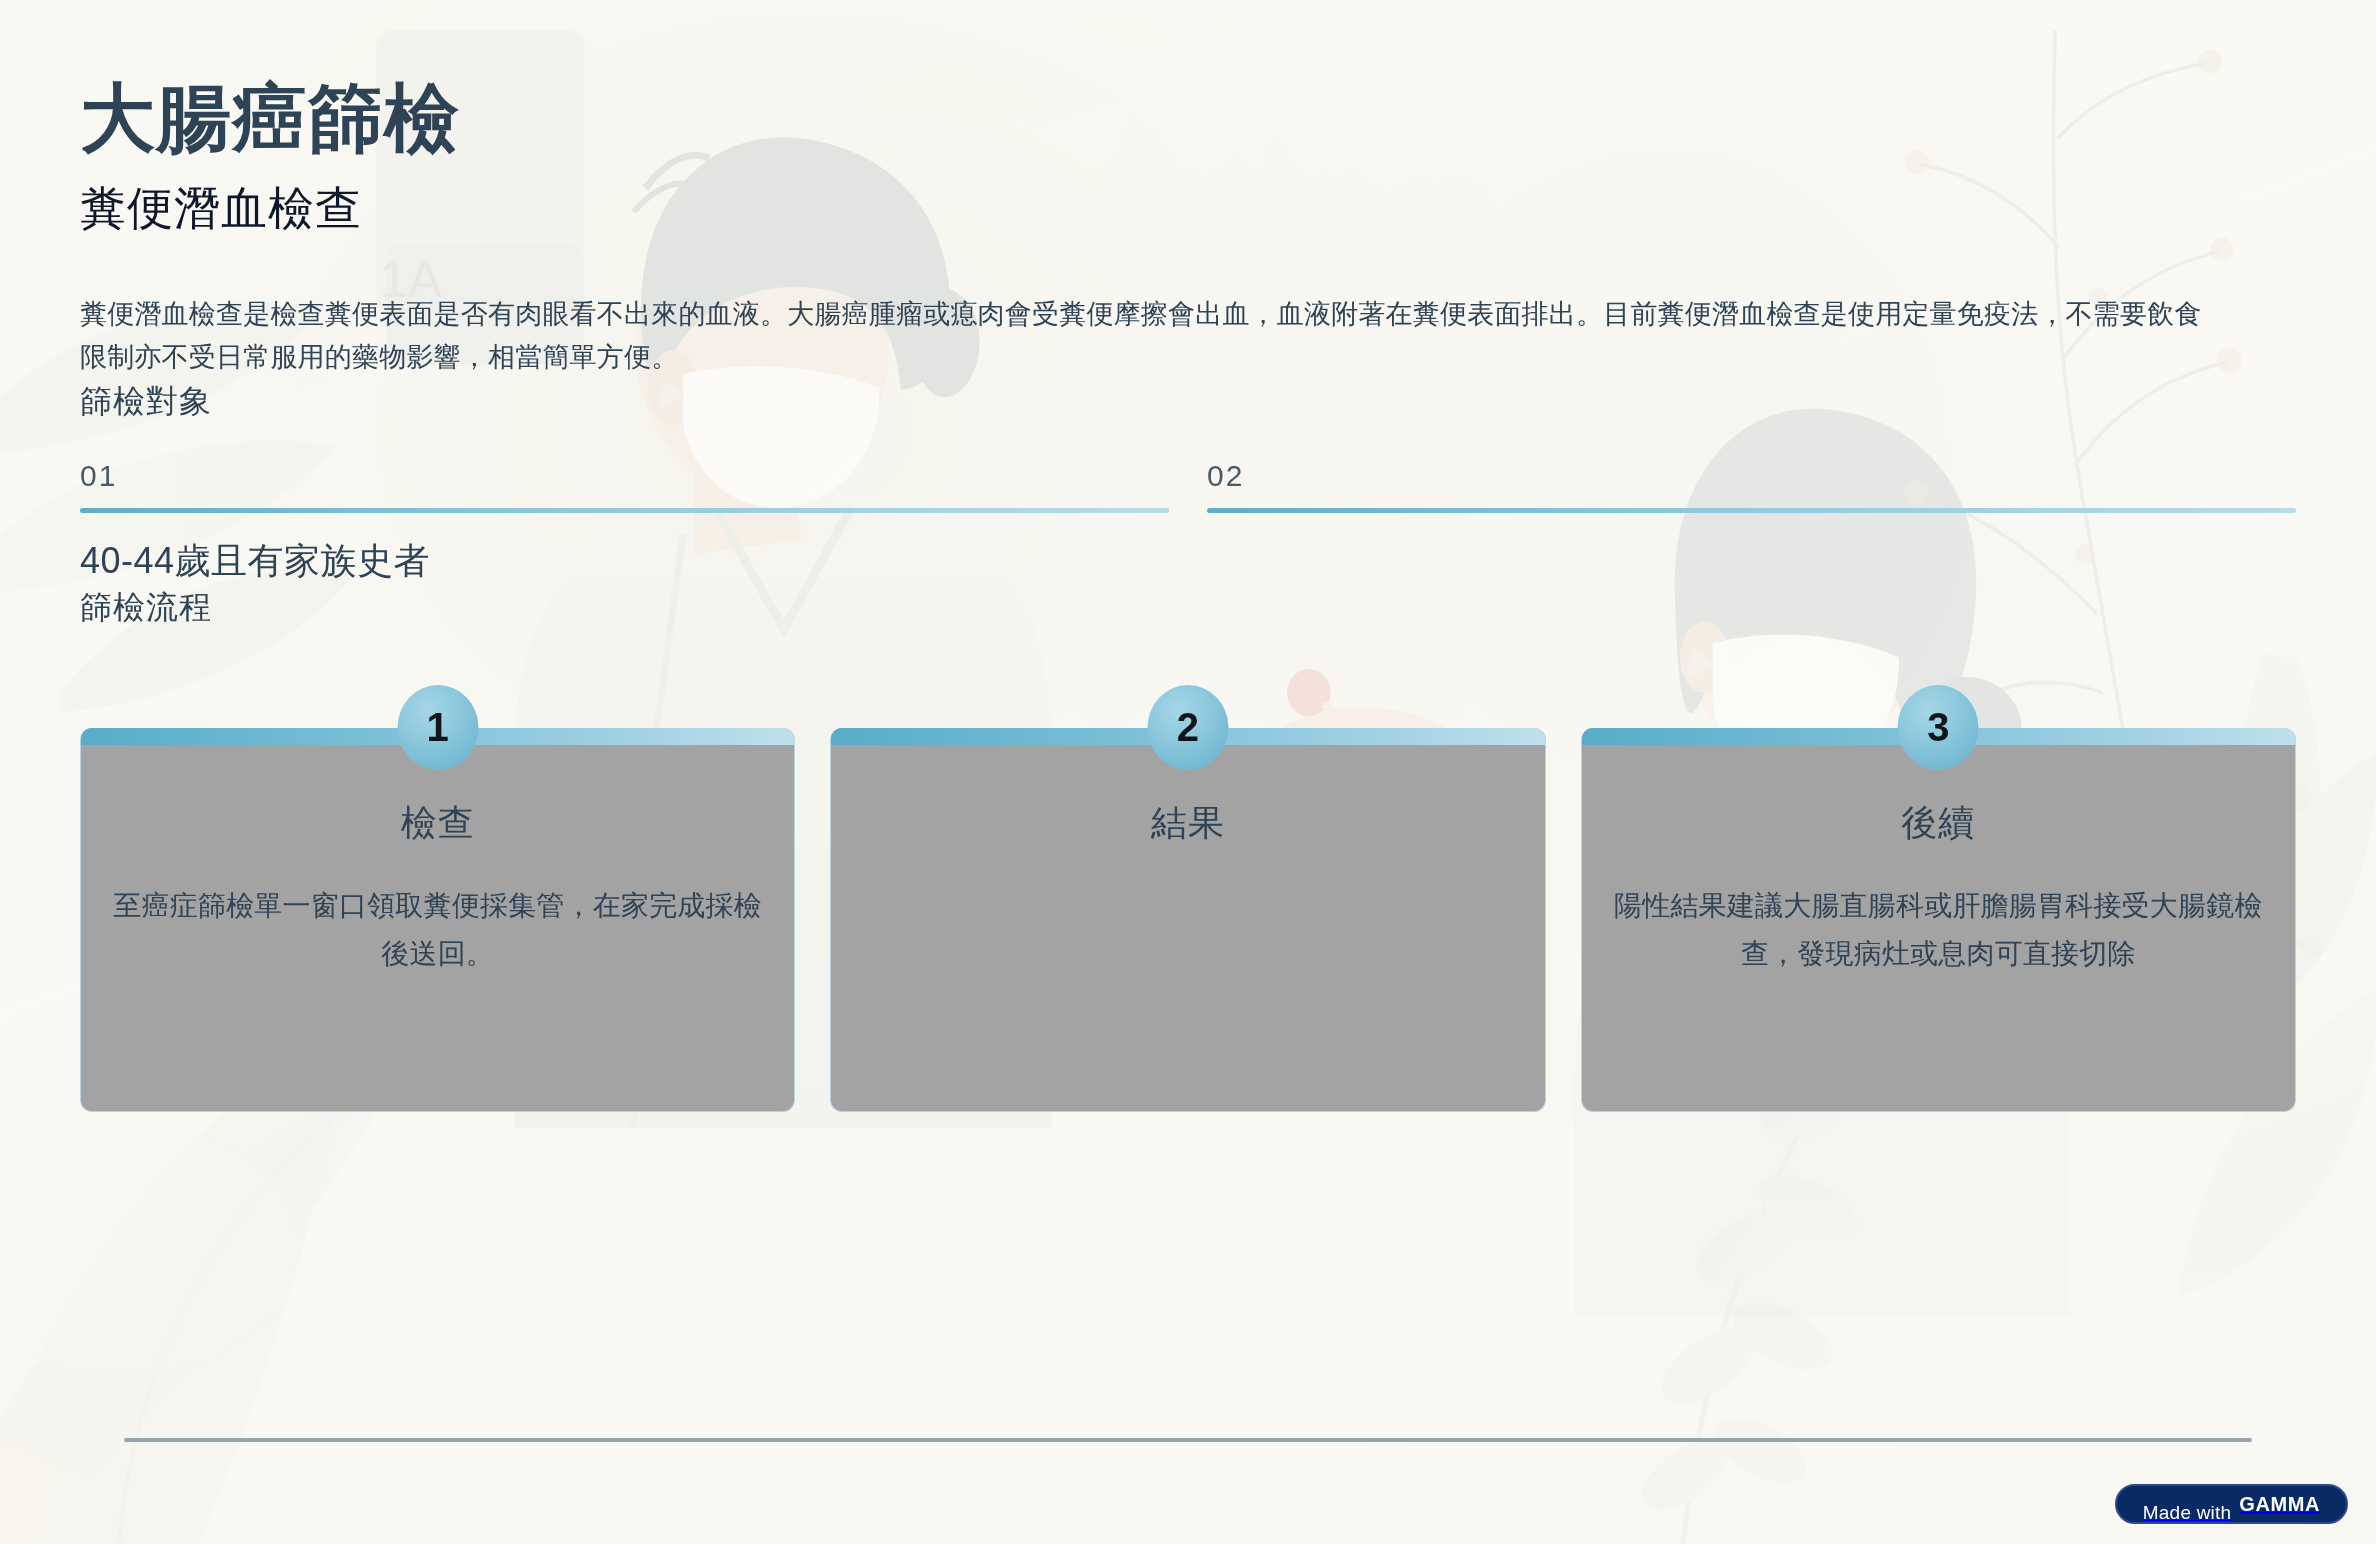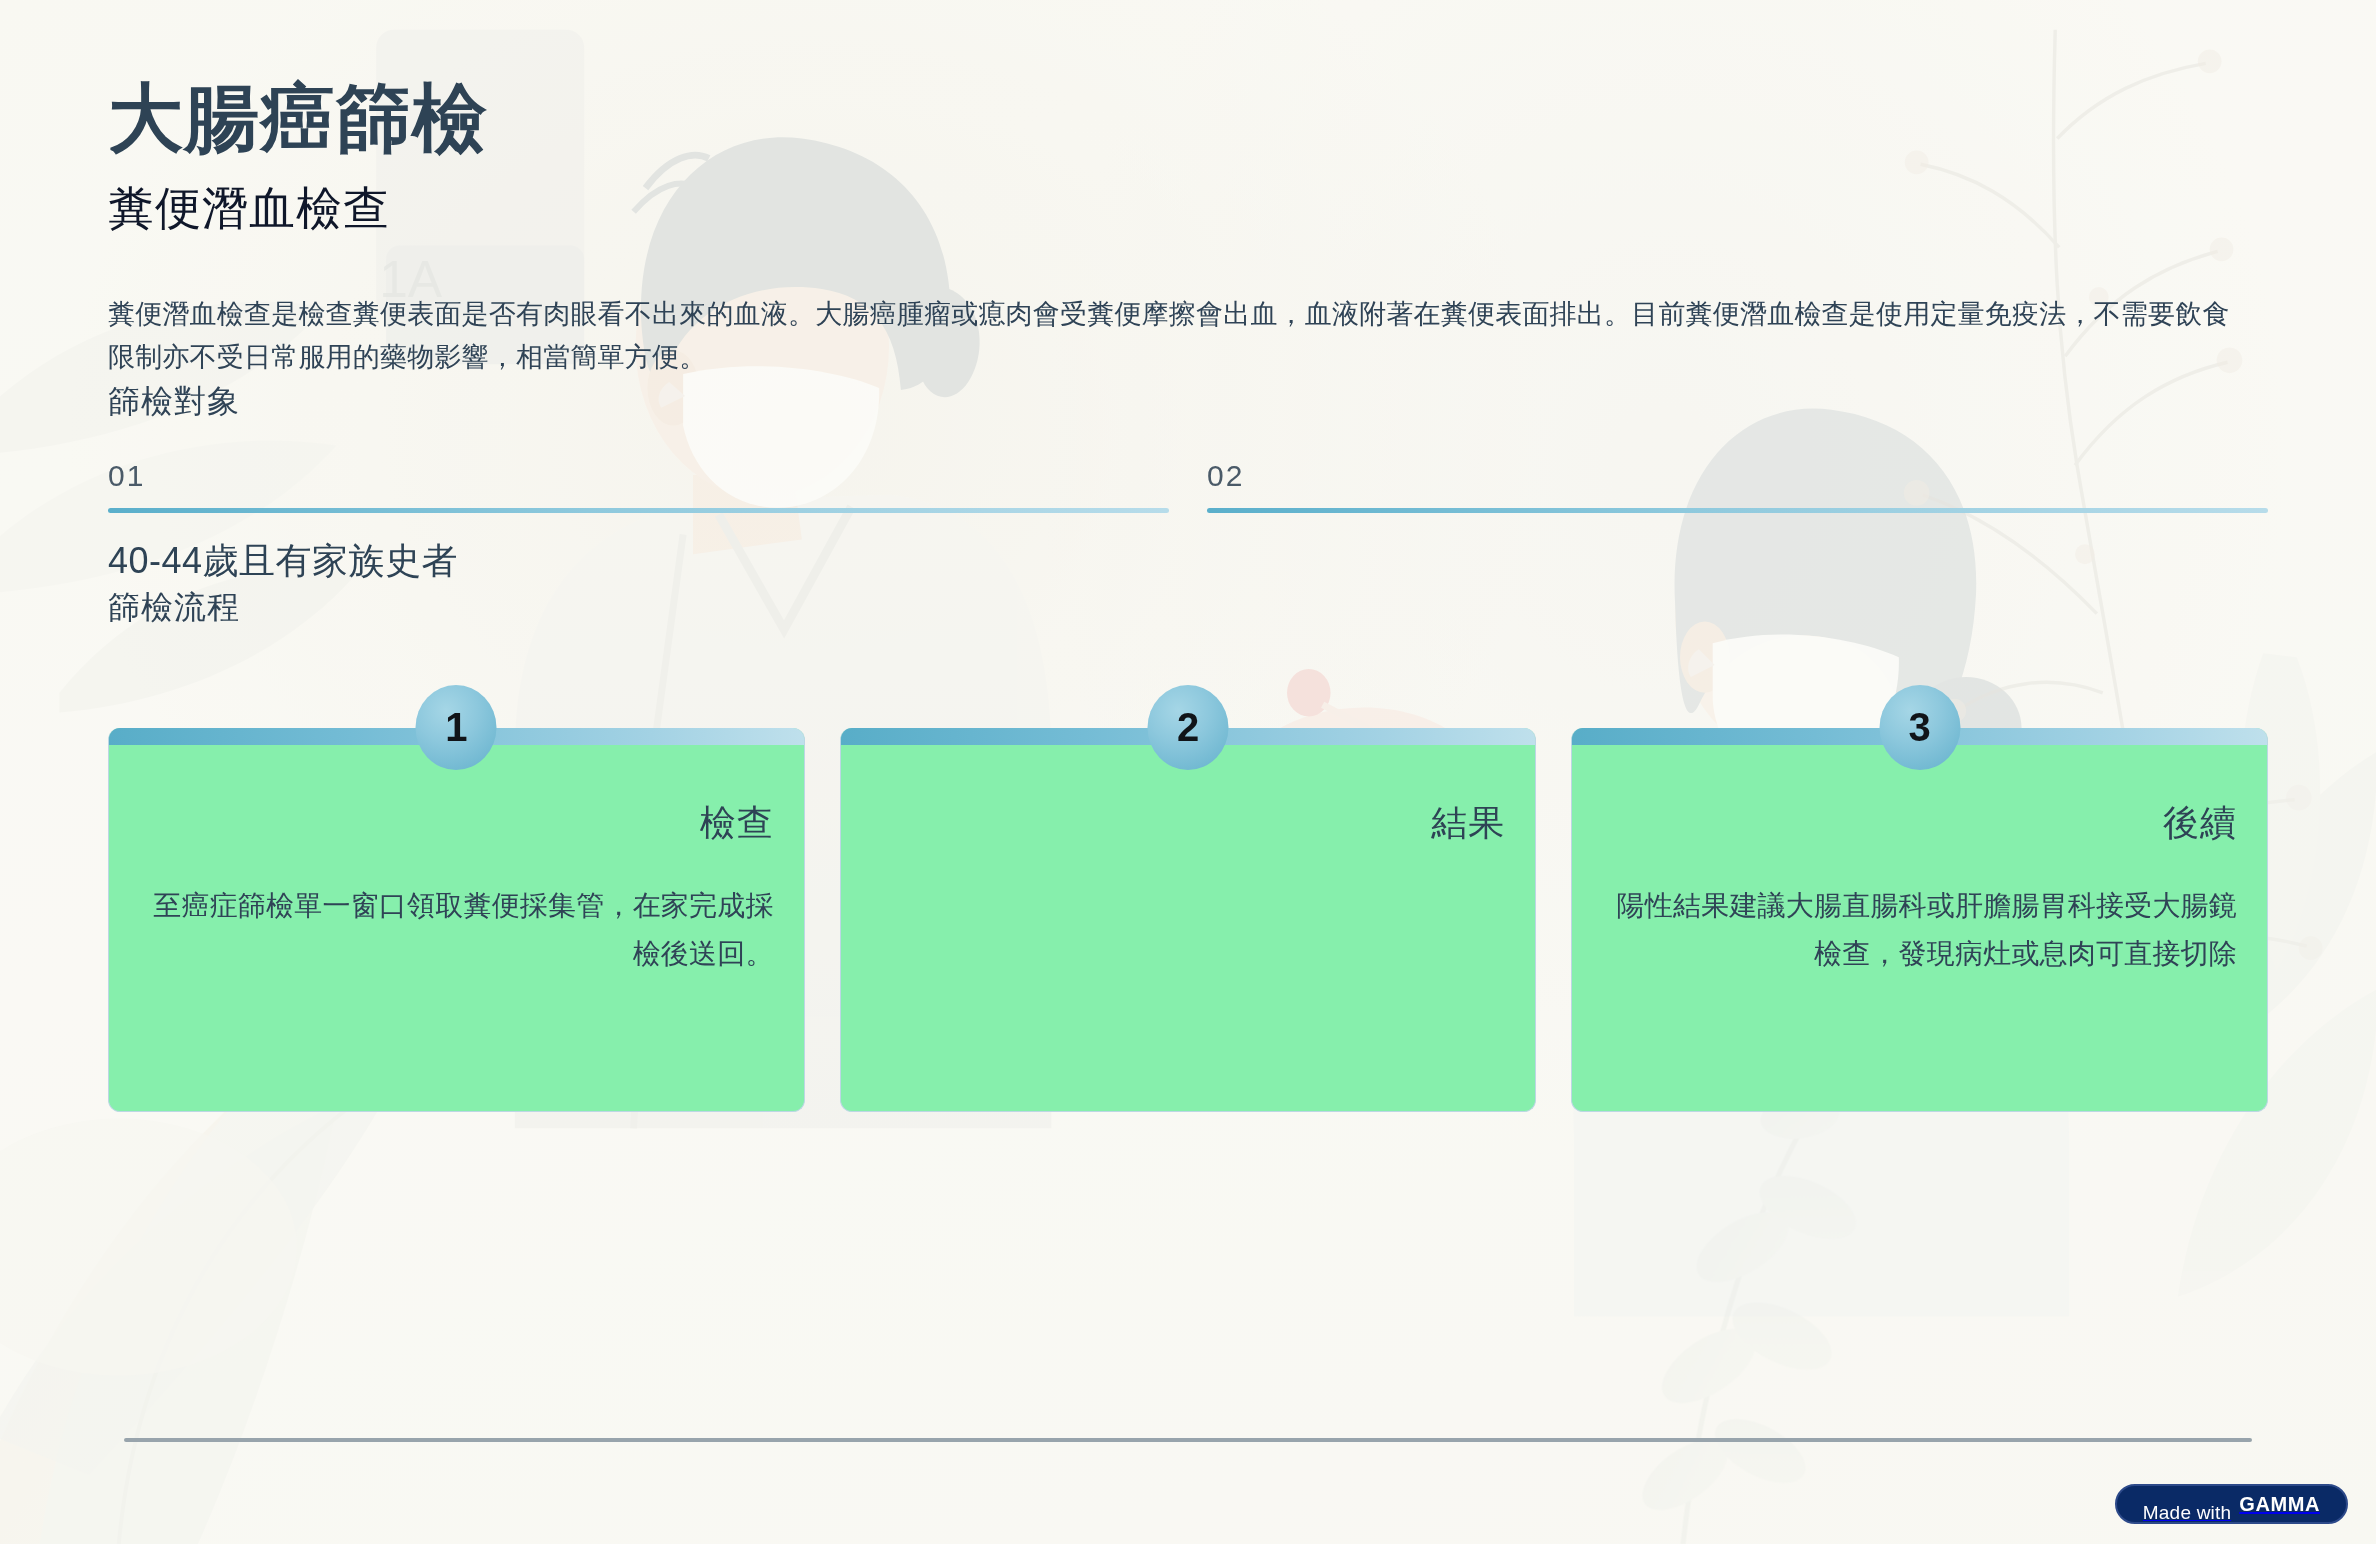--- a/index.html
+++ b/index.html
@@ -36,21 +36,21 @@
   }
 
   .bg-svg { position: absolute; inset: 0; width: 2376px; height: 1544px; }
 
   
   .page {
     position: relative;
     z-index: 2;
     width: 2376px;
     height: 1544px;
-    padding: 0 108px;
+    padding: 0 80px;
     border-radius: 9px;
   }
 
   .title {
     font-size: 75px;
     font-weight: 700;
     letter-spacing: 1px;
     color: #2e4355;
     line-height: 1.1;
     padding-top: 77px;
@@ -120,27 +120,27 @@
 
   .step {
     flex: 1 1 0;
     min-width: 0;
     position: relative;
     padding-top: 43px;
   }
 
   .step-card {
     position: relative;
-    background: #86efac;
+    background: #a3a3a3;
     border: 1.5px solid #bcd7e4;
     border-top: none;
     border-radius: 12px;
     min-height: 384px;
     padding: 71px 30px 34px;
-    text-align: right;
+    text-align: center;
   }
 
   .step-bar {
     position: absolute;
     top: 0; left: 0; right: 0;
     height: 17px;
     border-top-left-radius: 11px;
     border-top-right-radius: 11px;
     background: linear-gradient(90deg, #58adc8 0%, #74bcd5 35%, #a3d2e4 78%, #bfe0ec 100%);
   }

